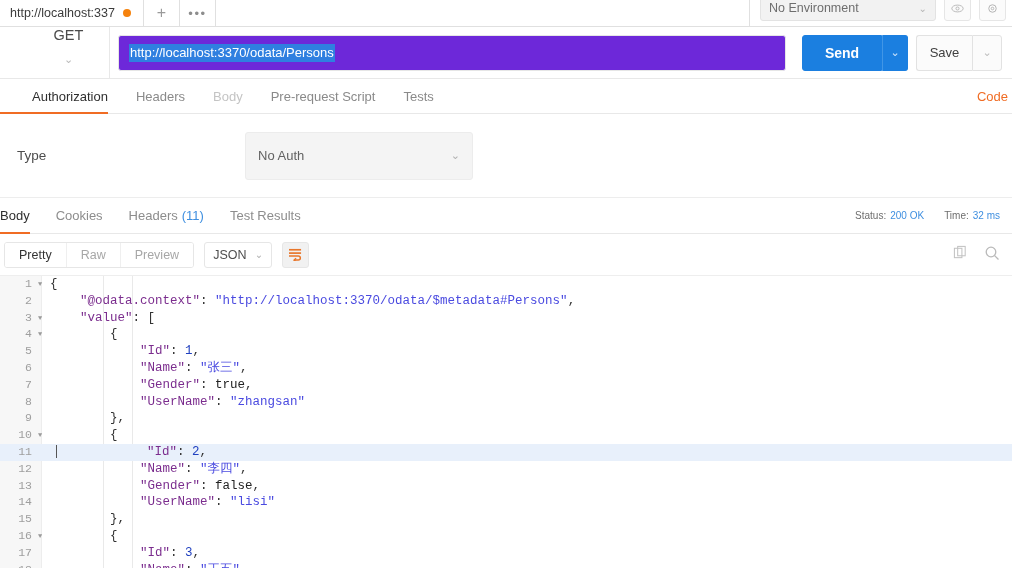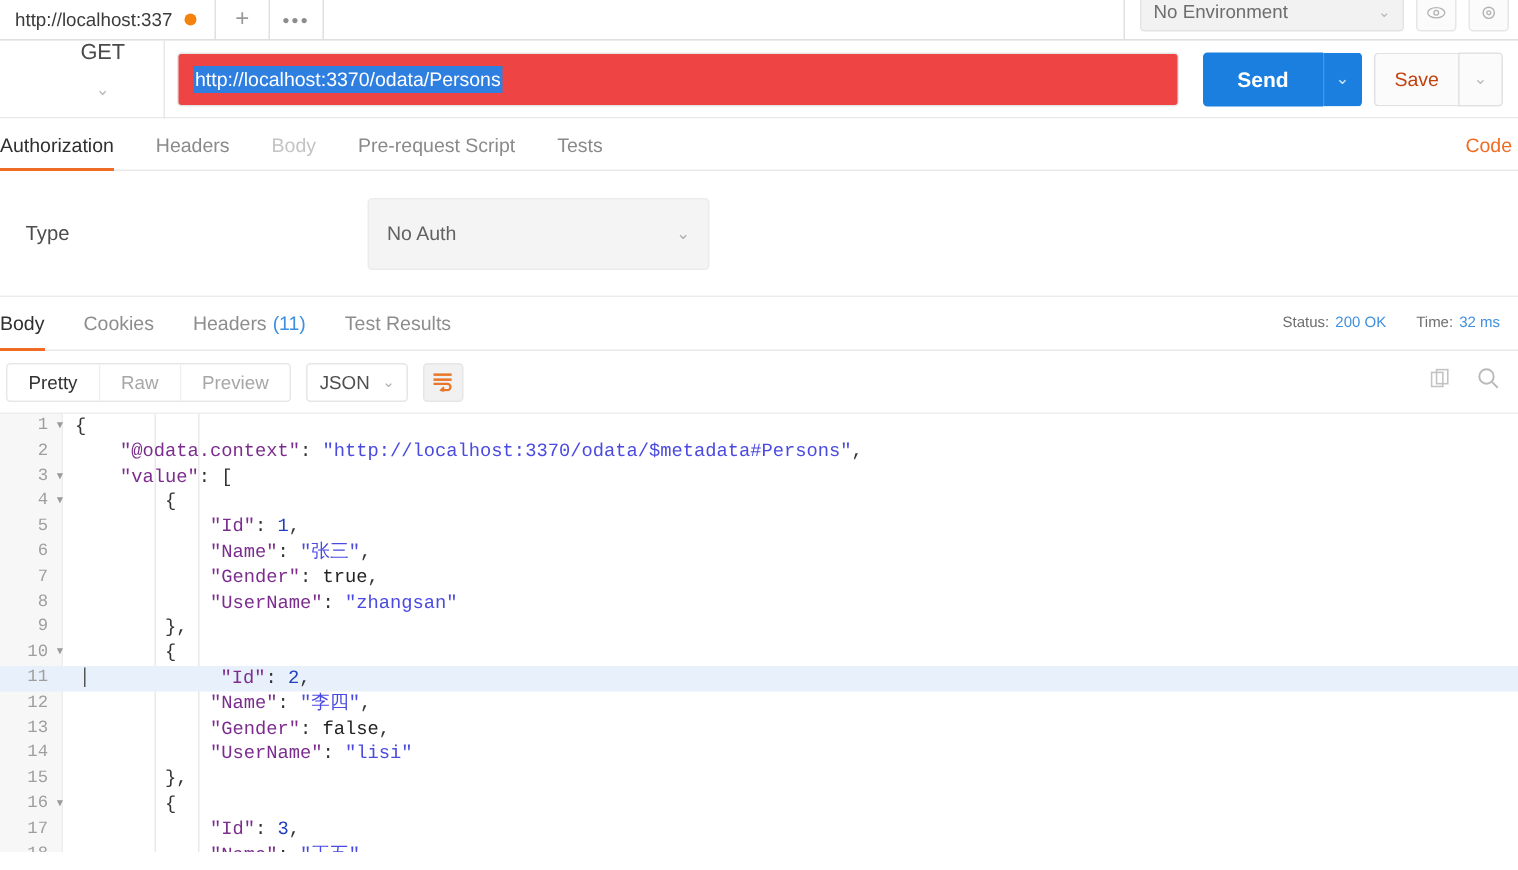--- a/index.html
+++ b/index.html
@@ -101,21 +101,21 @@
   }
   .method-label { font-size: 14.5px; color: #4a4a4a; }
   .chev-g { color: #b9b9b9; font-size: 11px; }
   .url-wrap {
     flex: 1; height: 36px;
     border: 1px solid #e6e6e6;
     border-radius: 3px;
     margin: 0 8px 0 8px;
     display: flex; align-items: center;
     padding: 0 10px;
-    background: #ef4444;
+    background: #6d28d9;
   }
   .url-text {
     font-size: 13px;
     color: #ffffff;
     background: #2f7fe0;
     padding: 1px 1px 2px 1px;
     white-space: nowrap;
   }
   .btn-plain {
     height: 36px; min-width: 78px;
@@ -141,21 +141,21 @@
     border-radius: 0 3px 3px 0;
     color: #cfe4fa; font-size: 11px;
     display: flex; align-items: center; justify-content: center;
   }
   .save-group { display: flex; }
   .btn-save {
     height: 36px; width: 56px;
     border: 1px solid #e2e2e2; border-right: none;
     border-radius: 3px 0 0 3px;
     background: #fbfbfb;
-    font-size: 13px; color: #c2410c;
+    font-size: 13px; color: #404040;
     display: flex; align-items: center; justify-content: center;
   }
   .btn-save-cv {
     height: 36px; width: 30px;
     border: 1px solid #e2e2e2;
     border-radius: 0 3px 3px 0;
     background: #fbfbfb;
     color: #bdbdbd; font-size: 11px;
     display: flex; align-items: center; justify-content: center;
   }
@@ -169,21 +169,21 @@
     padding-left: 0;
   }
   .rtab {
     display: flex; align-items: center;
     padding: 0 14px;
     font-size: 13px;
     color: #8a8a8a;
     position: relative;
   }
   .rtab:first-child { padding-left: 0; }
-  .rtab.active { color: #2f2f2f; }
+  .rtab.active { color: #2f2f2f; padding-left: 32px; }
   .rtab.active::after {
     content: ""; position: absolute;
     left: 0; right: 14px; bottom: -1px; height: 2px;
     background: #f06c24;
   }
   .rtab:first-child.active::after { left: 0; right: 14px; }
   .rtab.dim { color: #c4c4c4; }
   .rtabs-spacer { flex: 1; }
   .code-link {
     display: flex; align-items: center;

